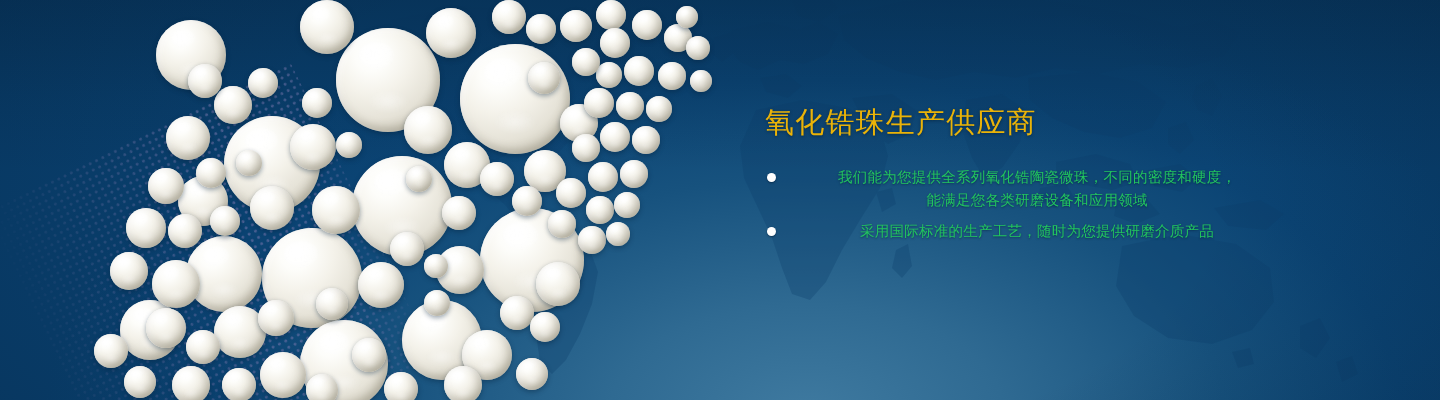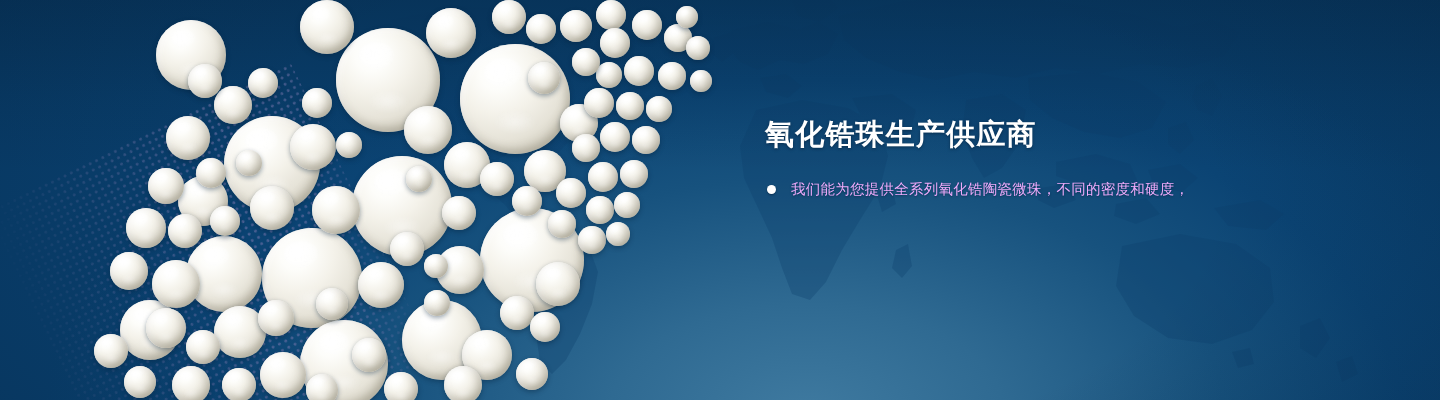--- a/index.html
+++ b/index.html
@@ -82,39 +82,40 @@
     filter:blur(2px);
   }
 
   
   .content{
     position:absolute;
     left:763px;top:104px;
     width:520px;
   }
   .headline{
-    color:#ffffff;
+    color:#eab308;
     font-size:29px;
-    font-weight:700;
+    font-weight:400;
     letter-spacing:1.2px;
     line-height:1.25;
-    margin:12px 0 26px 2px;
+    margin:0 0 26px 2px;
     text-shadow:0 1px 3px rgba(2,24,46,.55);
     white-space:nowrap;
   }
   .bullets{list-style:none;margin:0;padding:0;}
   .bullet{
     position:relative;
     padding-left:28px;
     margin-bottom:8px;
-    color:#f0abfc;
+    color:#22c55e;
     font-size:14.5px;
     line-height:23px;
     letter-spacing:.25px;
     text-shadow:0 1px 2px rgba(2,24,46,.5);
+    text-align:center;
   }
   .bullet:last-child{margin-bottom:0;}
   .bullet .dot{
     position:absolute;
     left:4px;top:7px;
     width:9px;height:9px;
     border-radius:50%;
     background:#ffffff;
     box-shadow:0 1px 2px rgba(2,24,46,.5);
   }
@@ -285,17 +286,22 @@
     <div class="bead" style="left:336px;top:132px;width:26px;height:26px;"></div>
   </div>
 
   <div class="content">
     <h1 class="headline">氧化锆珠生产供应商</h1>
 
     <ul class="bullets">
       <li class="bullet">
         <span class="dot"></span>
         <span class="line">我们能为您提供全系列氧化锆陶瓷微珠，不同的密度和硬度，</span>
+        <span class="line">能满足您各类研磨设备和应用领域</span>
+      </li>
+      <li class="bullet">
+        <span class="dot"></span>
+        <span class="line">采用国际标准的生产工艺，随时为您提供研磨介质产品</span>
       </li>
     </ul>
   </div>
 
 </div>
 
 </body></html>

